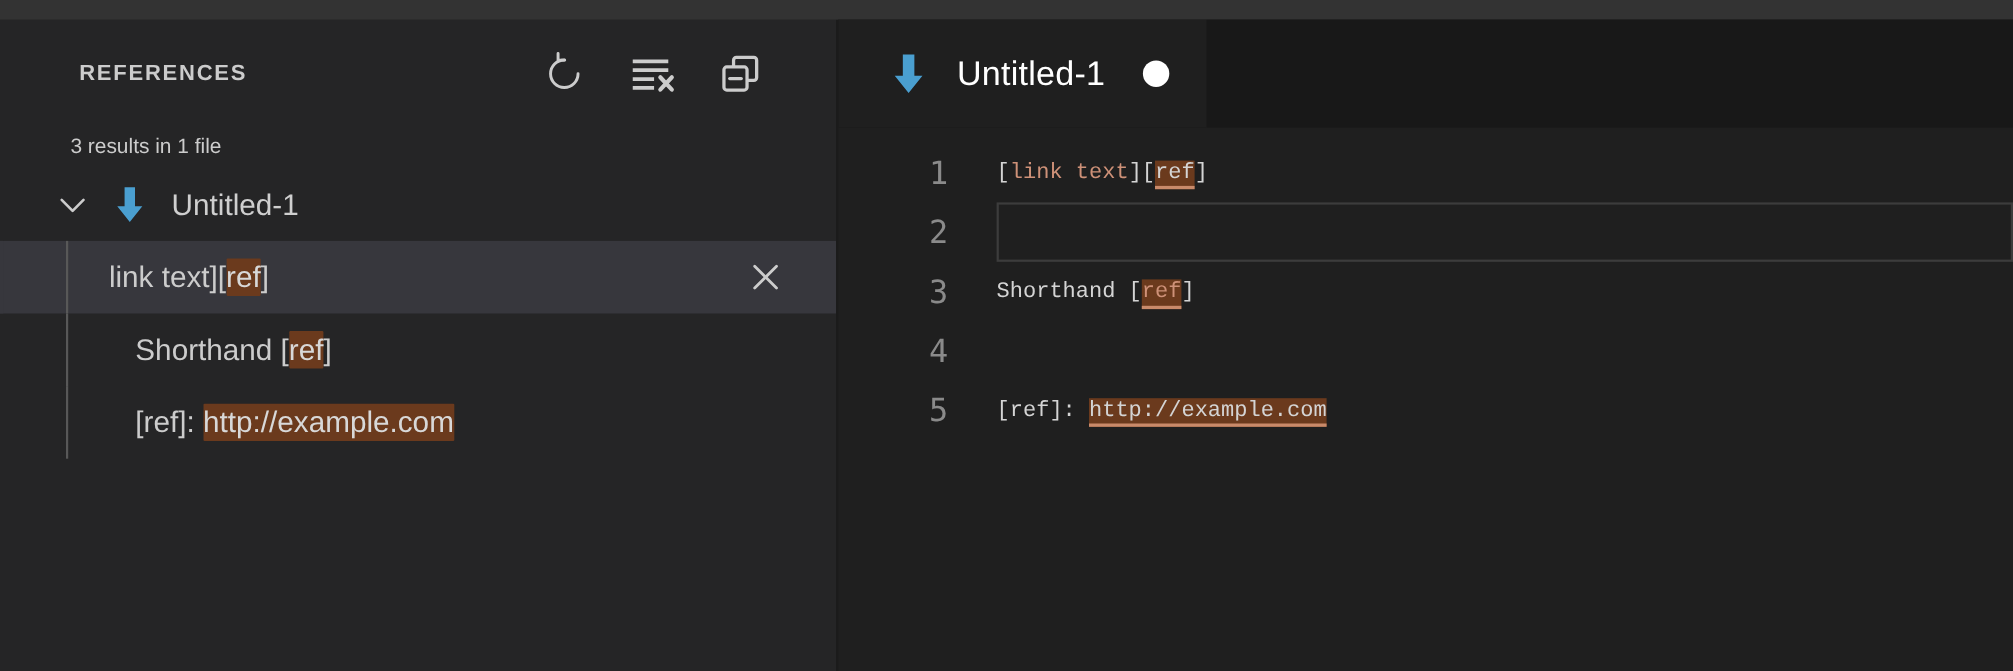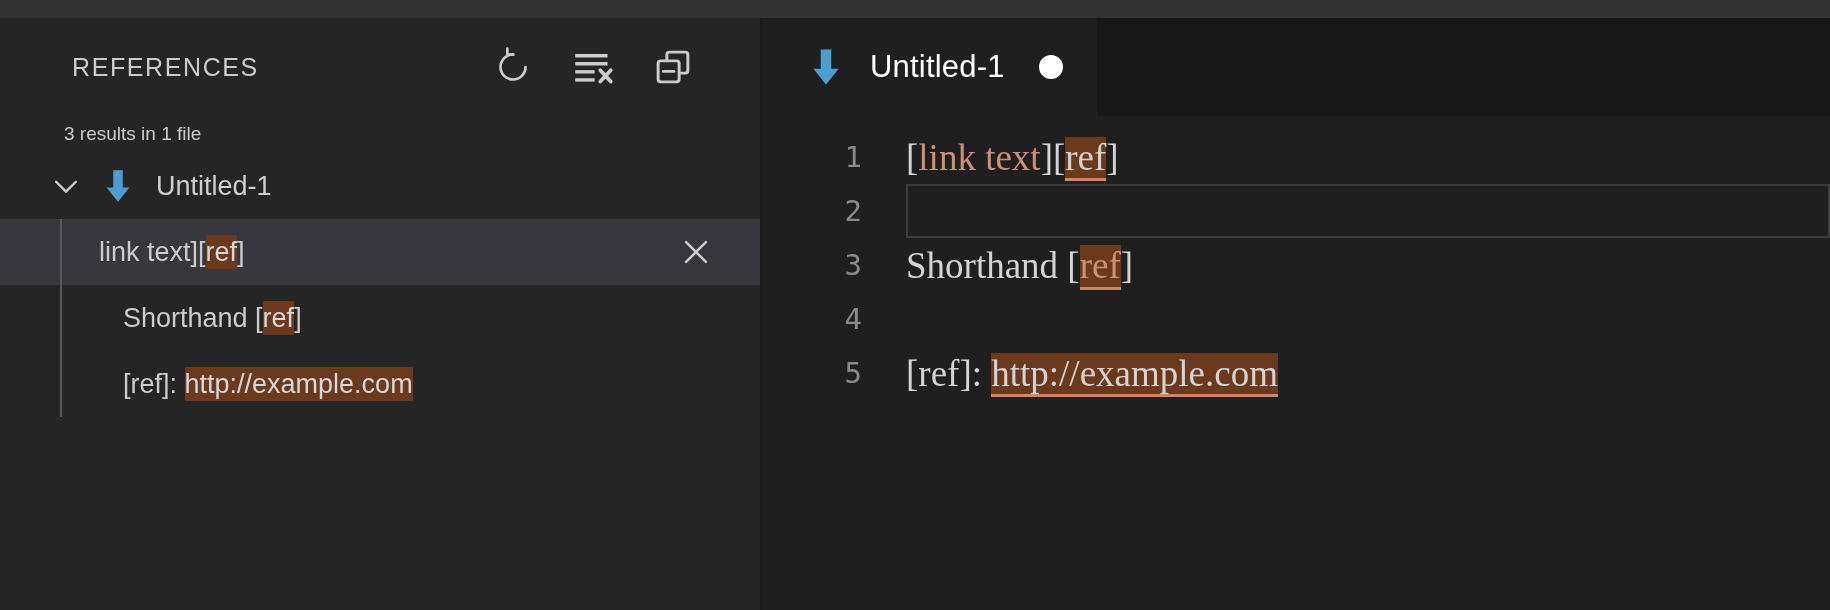--- a/index.html
+++ b/index.html
@@ -41,24 +41,24 @@
     position: relative;
   }
   .sidebar-header {
     height: 98px;
     flex: 0 0 98px;
     display: flex;
     align-items: center;
     padding: 0 30px 0 72px;
   }
   .sidebar-title {
-    font-size: 25px;
+    font-size: 20px;
     letter-spacing: 1.6px;
     color: #cccccc;
-    font-weight: 400;
+    font-weight: 700;
     white-space: nowrap;
   }
   .header-actions {
     margin-left: auto;
     display: flex;
     align-items: center;
     gap: 34px;
     padding-right: 34px;
   }
   .icon-btn {
@@ -215,22 +215,22 @@
     width: 128px;
     flex: 0 0 128px;
     text-align: right;
     padding-right: 28px;
     color: #8a8a8a;
     font-size: 29px;
     font-family: "DejaVu Sans Mono", monospace;
     user-select: none;
   }
   .code-text {
-    font-family: Liberation Serif, serif;
-    font-size: 37px;
+    font-family: Liberation Mono, monospace;
+    font-size: 20px;
     color: #d4d4d4;
     white-space: pre;
     letter-spacing: 0px;
     padding-left: 16px;
   }
   .tok-link { color: #ce9178; }
   .tok-plain { color: #d4d4d4; }
   .occ {
     background: #6b3a1d;
     border-bottom: 3px solid #c98a6a;

